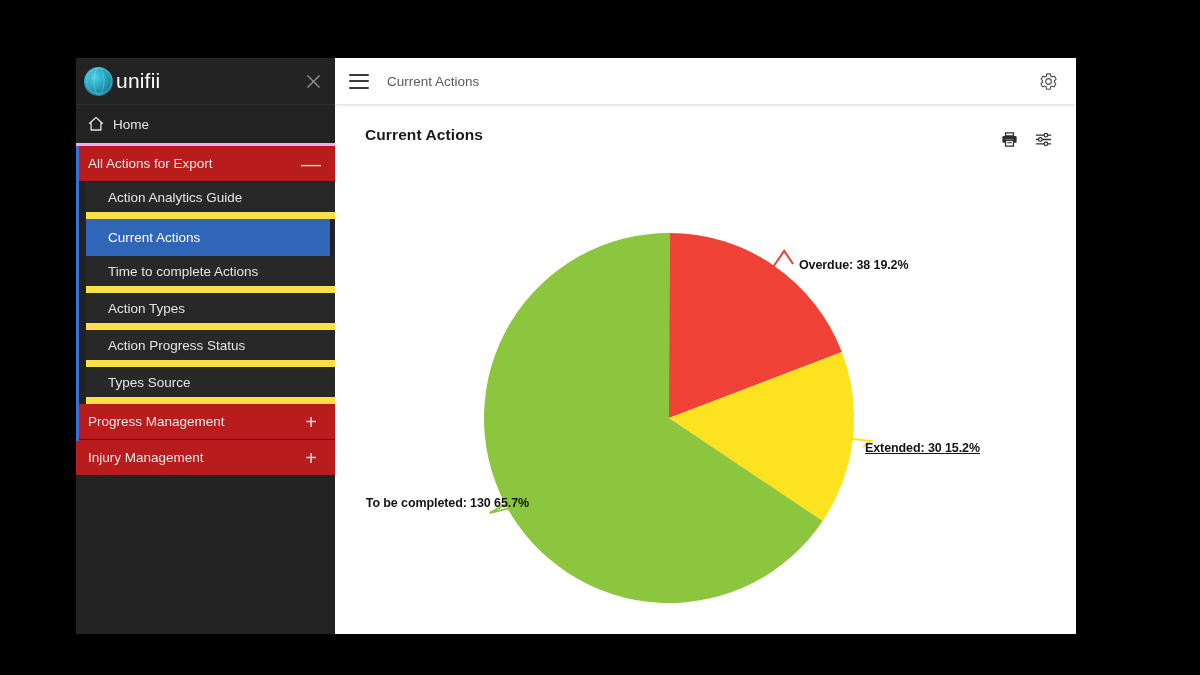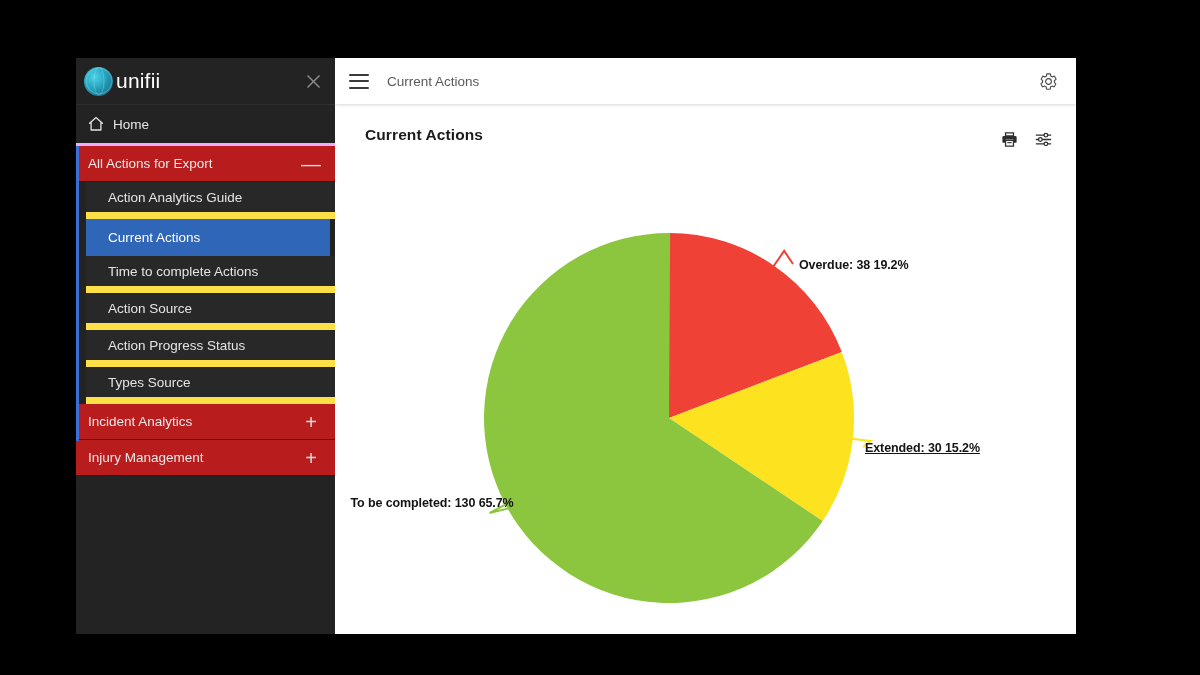--- a/index.html
+++ b/index.html
@@ -305,30 +305,30 @@
           <div class="nav-item">
             <span>Action Analytics Guide</span>
           </div>
           <div class="nav-item selected">
             <span>Current Actions</span>
           </div>
           <div class="nav-item">
             <span>Time to complete Actions</span>
           </div>
           <div class="nav-item">
-            <span>Action Source</span>
+            <span>Action Types</span>
           </div>
           <div class="nav-item">
             <span>Action Progress Status</span>
           </div>
           <div class="nav-item">
             <span>Types Source</span>
           </div>
           <div class="group-header">
-            <span>Incident Analytics</span>
+            <span>Progress Management</span>
             <span class="grp-icon">+</span>
           </div>
           <div class="group-header">
             <span>Injury Management</span>
             <span class="grp-icon">+</span>
           </div>
         </div>
     </div>
   </div>
 
@@ -383,19 +383,19 @@
             <path d="M 334 306 L 334 121 A 185 185 0 0 1 506.85085435447326 240.06380243804864 Z" fill="#EF4136"></path>
             <path d="M 334 306 L 506.85085435447326 240.06380243804864 A 185 185 0 0 1 487.66024135122535 409.0219890503148 Z" fill="#FCE21F"></path>
             <path d="M 334 306 L 487.66024135122535 409.0219890503148 A 185 185 0 1 1 335.16238163362846 121.00365174161465 Z" fill="#8CC63F"></path>
             <polyline points="434.4066039954359,160.23473021976835 449.1555966727316,138.82288268142923 458,152" fill="none" stroke="#EF4136" stroke-width="2"></polyline>
             <polyline points="509.8692019620415,325.9755801226063 535.7030960355617,328.9098461293168 528,335" fill="none" stroke="#FCE21F" stroke-width="2"></polyline>
             <polyline points="177.57348347430124,388.8235771241214 154.5955770919952,400.98975229489633 200,390" fill="none" stroke="#8CC63F" stroke-width="2"></polyline>
           </svg>
         <div id="pie-labels">
             <div class="pie-label" style="top: 146px; left: 464px;">Overdue: 38 19.2%</div>
             <div class="pie-label" style="top: 329px; left: 530px; text-decoration: underline;">Extended: 30 15.2%</div>
-            <div class="pie-label" style="top: 384px; left: 0px; width: 194px; text-align: center;">To be completed: 130 65.7%</div>
+            <div class="pie-label" style="top: 384px; left: 0px; width: 194px; text-align: right;">To be completed: 130 65.7%</div>
           </div>
       </div>
 
     </div>
   </div>
 </div>
 
 </body></html>

